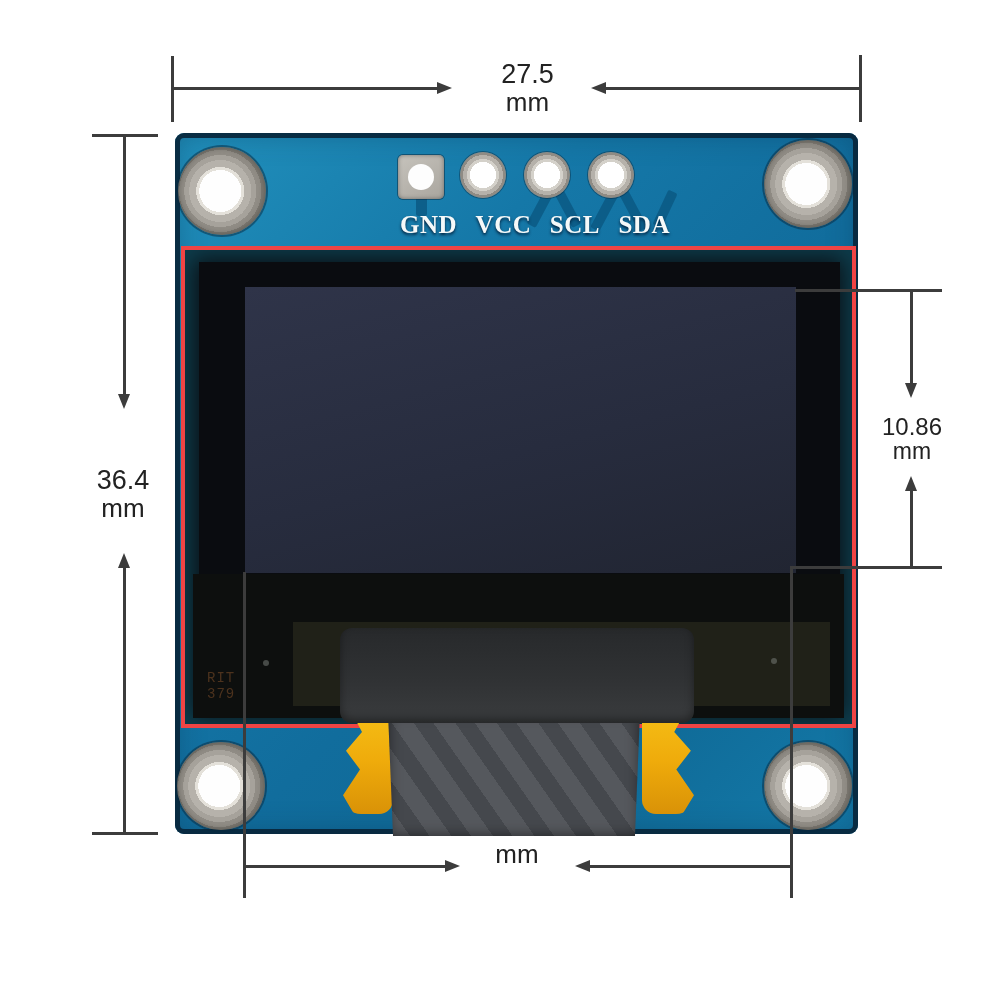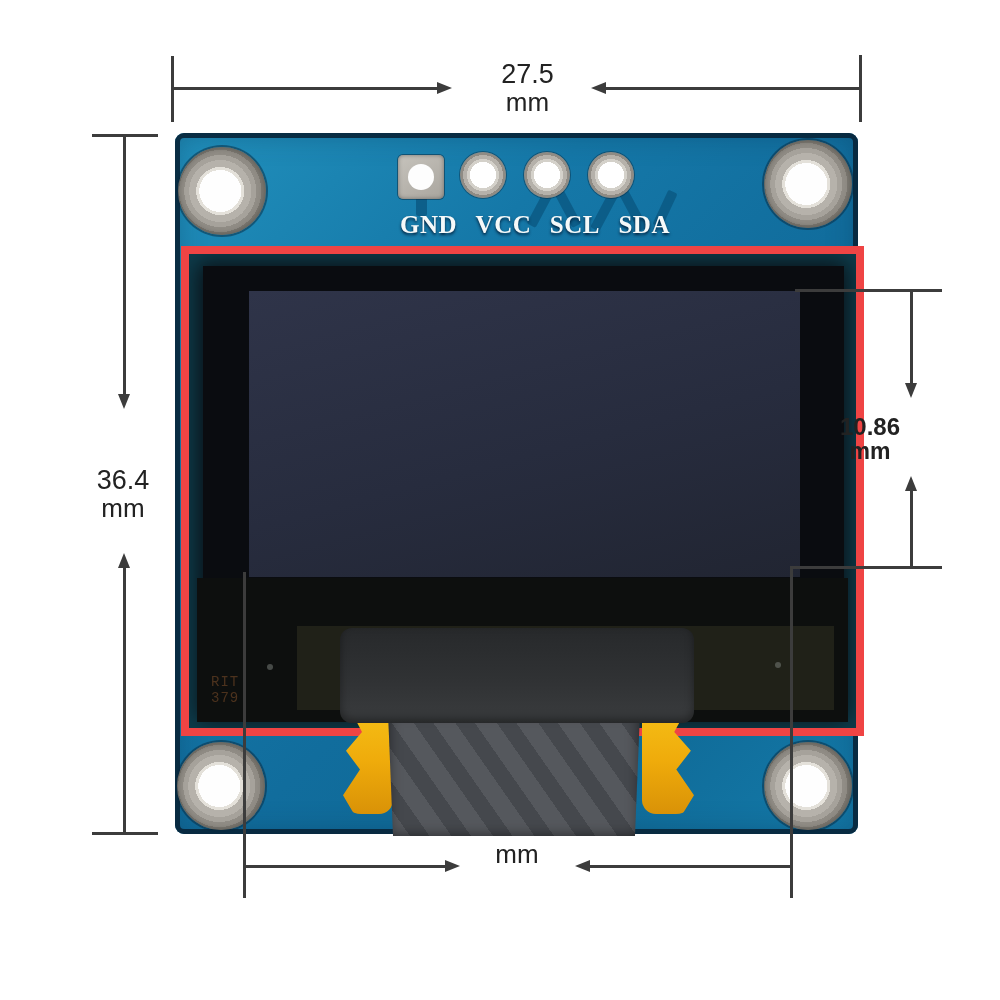--- a/index.html
+++ b/index.html
@@ -21,21 +21,21 @@
   .pad-square{position:absolute;width:46px;height:44px;border-radius:5px;
        background:linear-gradient(145deg,#c6c3bc,#a9a59e);
        box-shadow:0 0 0 1px rgba(8,40,62,.5), inset 0 0 4px rgba(40,40,40,.5);}
   .pad-square .hole{position:absolute;left:10px;top:9px;width:26px;height:26px;border-radius:50%;background:#fdfdfd;}
   .pin-labels{position:absolute;left:383px;top:211px;width:270px;display:flex;justify-content:space-between;
        font-family:"Liberation Serif",serif;font-weight:bold;font-size:25px;color:#f5f9f9;
        text-shadow:0 2px 3px rgba(0,20,45,.85);letter-spacing:.5px;margin-left:17px;}
 
   
   .screen{position:absolute;left:181px;top:246px;width:667px;height:474px;
-       background:#0a1117;border:8px solid #ef4444;
+       background:#0a1117;border:4px solid #ef4444;
        box-shadow:inset 0 0 22px 8px rgba(17,92,114,.6);}
   .bezel{position:absolute;left:14px;top:12px;right:12px;bottom:6px;background:#0a0c10;}
   .active-area{position:absolute;left:60px;top:37px;width:551px;height:286px;
        background:linear-gradient(165deg,#2f3449 0%,#272c3e 55%,#212532 100%);}
   .driver-strip{position:absolute;left:8px;top:324px;right:8px;height:144px;background:#0d0f0e;}
   .olive-band{position:absolute;left:100px;top:48px;right:14px;height:84px;background:#24251a;opacity:.85;}
   .chip-marking{position:absolute;left:14px;top:96px;font-family:"Liberation Mono",monospace;
        font-size:14px;line-height:16px;color:#53361f;opacity:.9;letter-spacing:1px;}
   .dot{position:absolute;width:6px;height:6px;border-radius:50%;background:#777c77;opacity:.55;}
 
@@ -137,21 +137,21 @@
     <div>36.4</div>
     <div class="unit">mm</div>
   </div>
 
   <div class="dim-line" style="left:795px;top:289px;width:147px;height:3px;"></div>
   <div class="dim-line" style="left:790px;top:566px;width:152px;height:3px;"></div>
   <div class="dim-line" style="left:910px;top:291px;width:3px;height:92px;"></div>
   <div class="arrow arrow-down" style="left:905px;top:383px;"></div>
   <div class="dim-line" style="left:910px;top:491px;width:3px;height:76px;"></div>
   <div class="arrow arrow-up" style="left:905px;top:476px;"></div>
-  <div class="dim-text dim-text-sm" style="left:809px;top:414px;width:122px;font-weight:bold;">
+  <div class="dim-text dim-text-sm" style="left:851px;top:414px;width:122px;">
     <div>10.86</div>
     <div class="unit" style="font-size:23px;">mm</div>
   </div>
 
   <div class="dim-line" style="left:243px;top:572px;width:3px;height:326px;"></div>
   <div class="dim-line" style="left:790px;top:567px;width:3px;height:331px;"></div>
   <div class="dim-line" style="left:245px;top:865px;width:200px;height:3px;"></div>
   <div class="arrow arrow-right" style="left:445px;top:860px;"></div>
   <div class="dim-line" style="left:590px;top:865px;width:202px;height:3px;"></div>
   <div class="arrow arrow-left" style="left:575px;top:860px;"></div>

